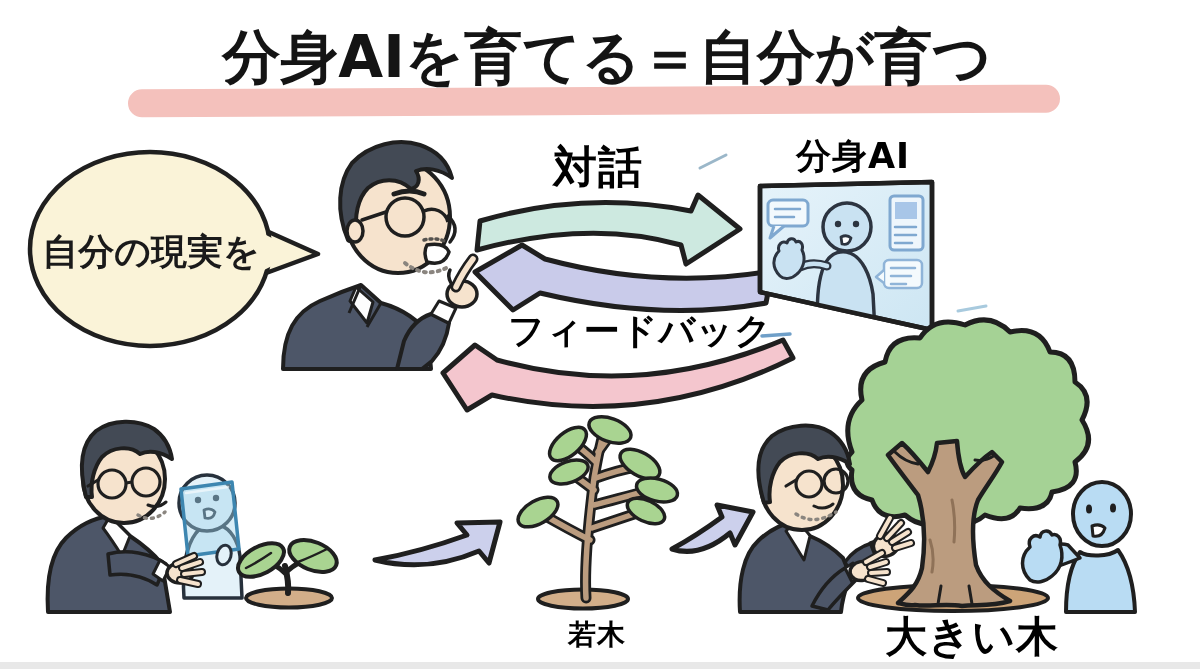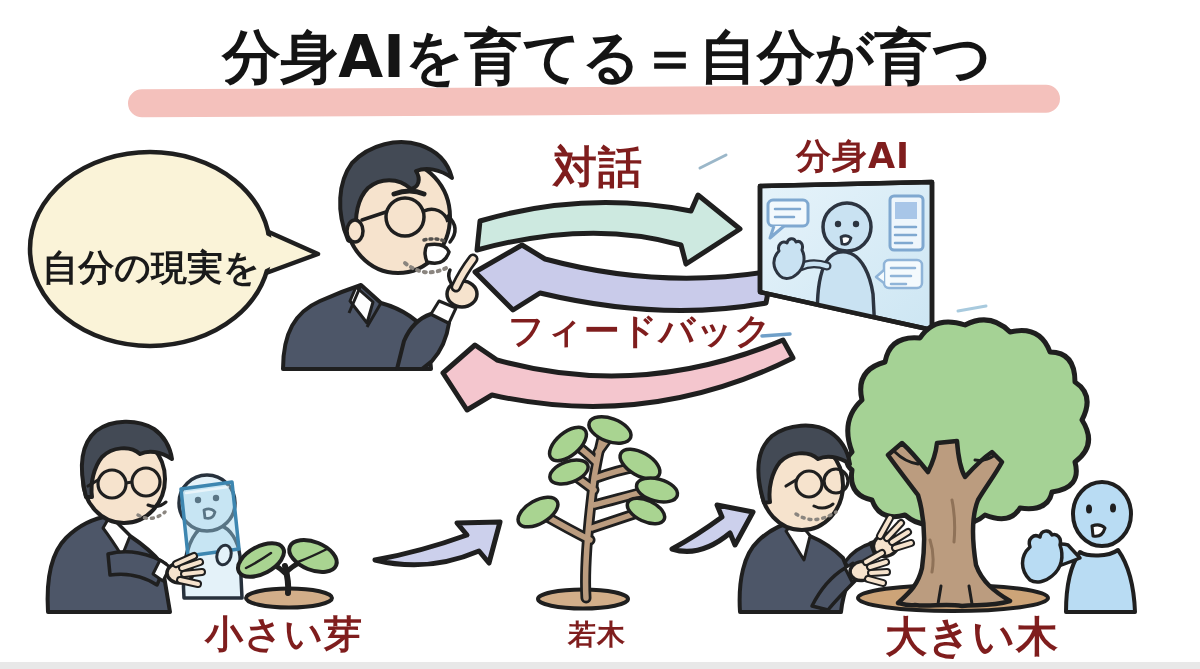--- a/index.html
+++ b/index.html
@@ -2,31 +2,31 @@
 <html><head>
 <meta charset="utf-8">
 <style>
   html,body{margin:0;padding:0;background:#e8e8e8;}
   .canvas{
     position:relative;width:1200px;height:662px;background:#ffffff;
     overflow:hidden;font-family:"DejaVu Sans","Liberation Sans",sans-serif;color:#1a1a1a;
   }
   .scene{position:absolute;left:0;top:0;}
   .lbl{position:absolute;transform:translate(-50%,-50%);white-space:nowrap;
-       font-weight:800;color:#7f1d1d;letter-spacing:1px;}
+       font-weight:800;color:#000000;letter-spacing:1px;}
   .title{
     position:absolute;left:607px;top:58px;transform:translate(-50%,-50%);
     font-size:58px;font-weight:800;letter-spacing:0px;white-space:nowrap;z-index:3;color:#141414;
   }
   .title-bar{
     position:absolute;left:128px;top:87px;width:932px;height:28px;border-radius:15px;
     background:#f4c1bc;z-index:2;transform:rotate(-0.3deg);
   }
   .bubble-text{
-    position:absolute;left:151px;top:268px;transform:translate(-50%,-50%);
+    position:absolute;left:151px;top:252px;transform:translate(-50%,-50%);
     text-align:right;font-size:36px;font-weight:800;line-height:1.5;z-index:4;white-space:nowrap;
   }
   .lbl-dialogue{left:598px;top:167px;font-size:44px;}
   .lbl-feedback{left:640px;top:331px;font-size:36px;}
   .lbl-screen{left:853px;top:156px;font-size:35px;font-weight:700;}
   .lbl-stage1{left:284px;top:634px;font-size:38px;}
   .lbl-stage2{left:597px;top:635px;font-size:28px;}
   .lbl-stage3{left:972px;top:637px;font-size:42px;text-align:center;}
 </style>
 </head>
@@ -301,16 +301,15 @@
   <div class="title">分身AIを育てる＝自分が育つ</div>
 
   <div class="bubble-text">
     <div>自分の現実を</div>
   </div>
 
   <div class="lbl lbl-dialogue">対話</div>
   <div class="lbl lbl-feedback">フィードバック</div>
   <div class="lbl lbl-screen">分身AI</div>
 
-  <div class="lbl lbl-stage1">小さい芽</div>
   <div class="lbl lbl-stage2">若木</div>
   <div class="lbl lbl-stage3">大きい木</div>
 </div>
 
 </body></html>

